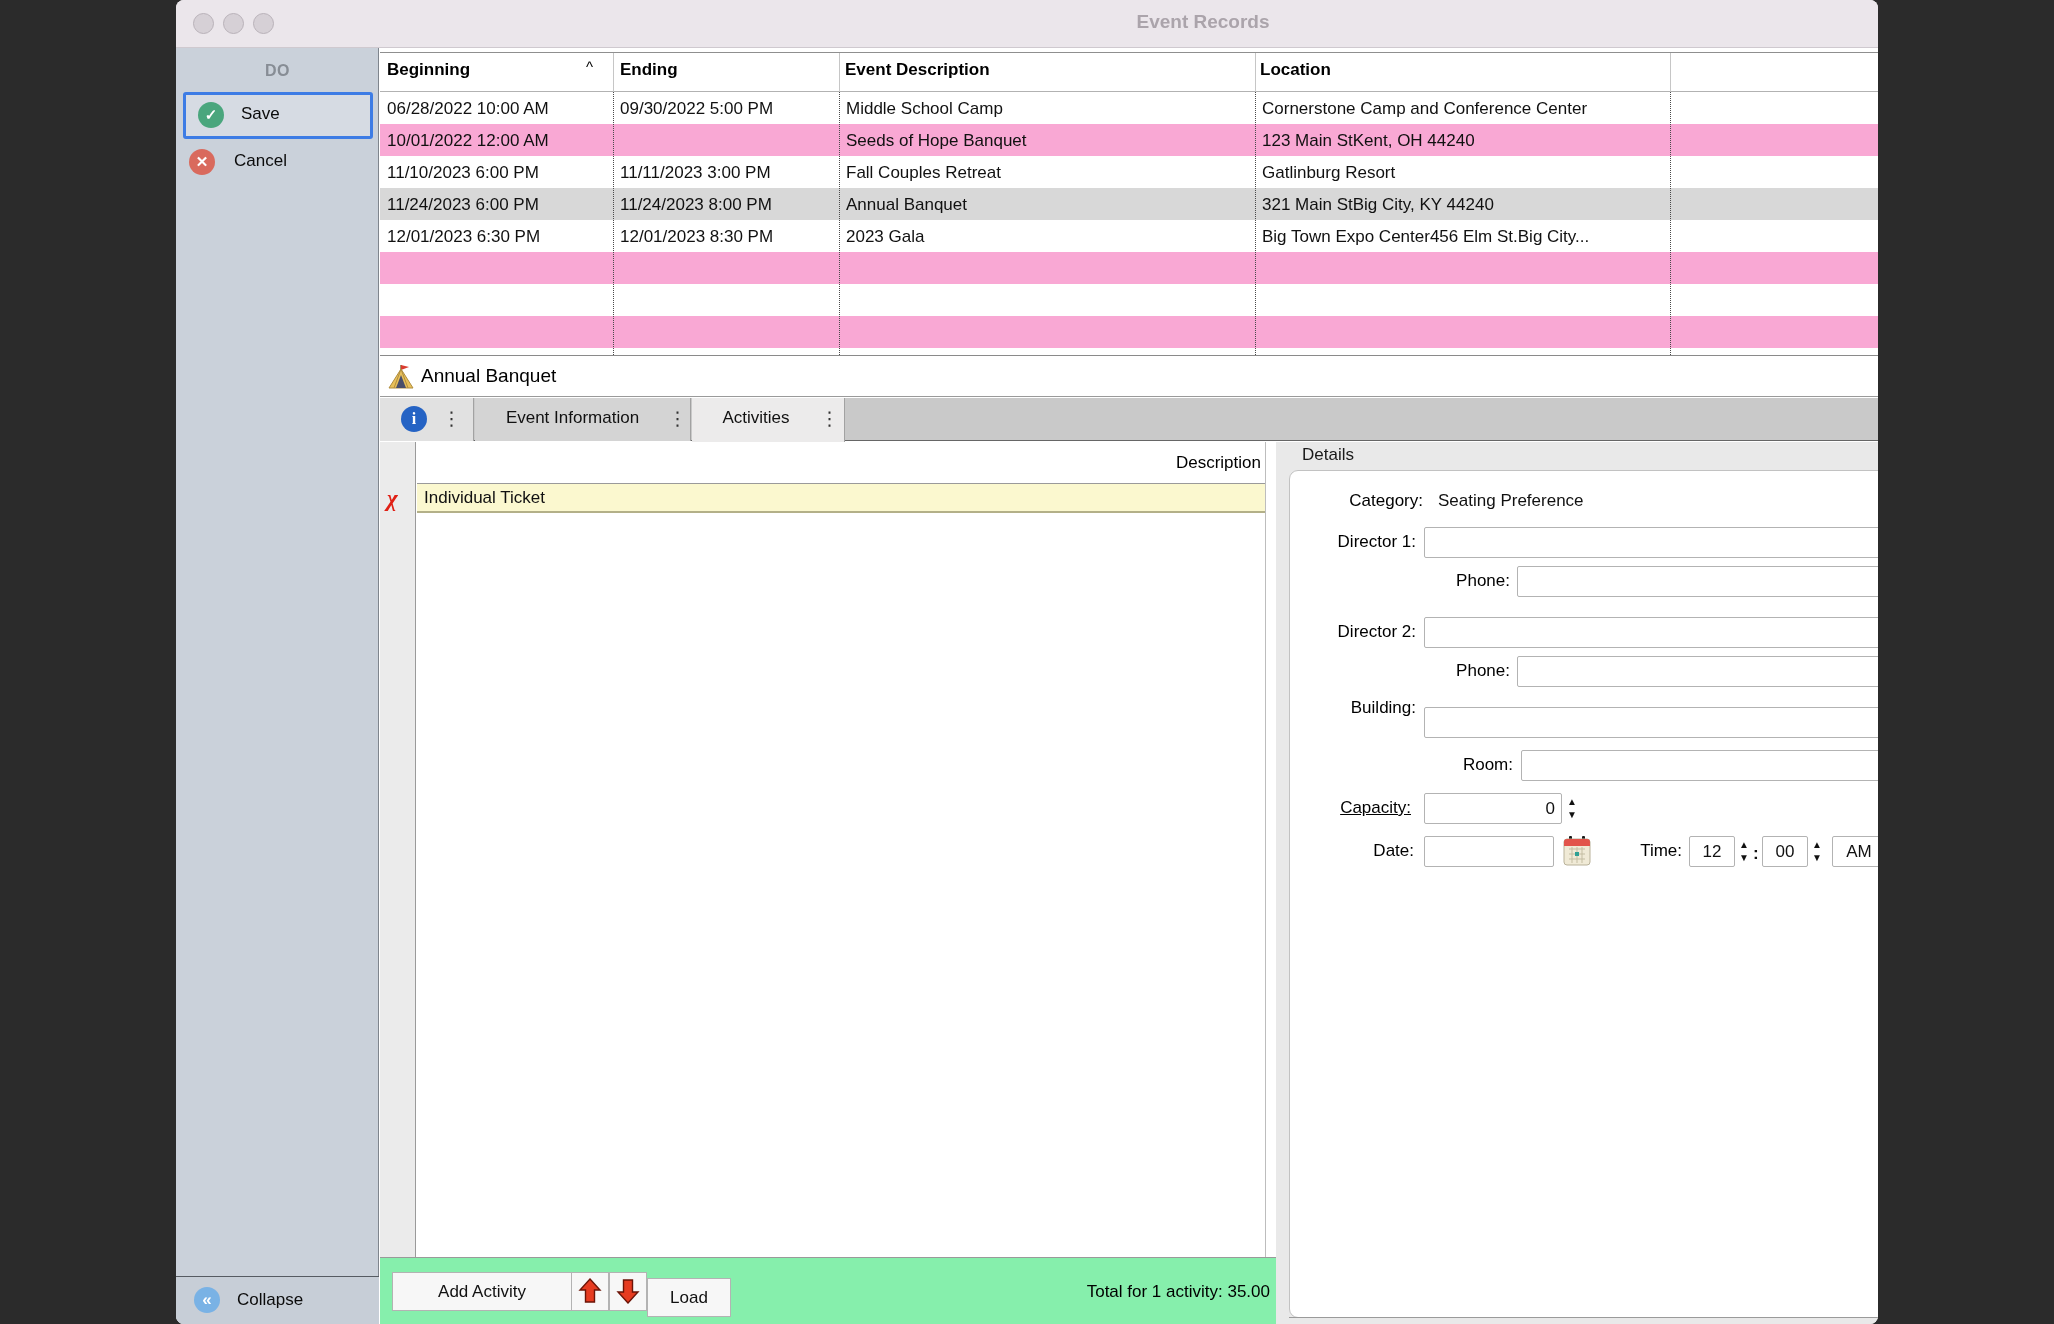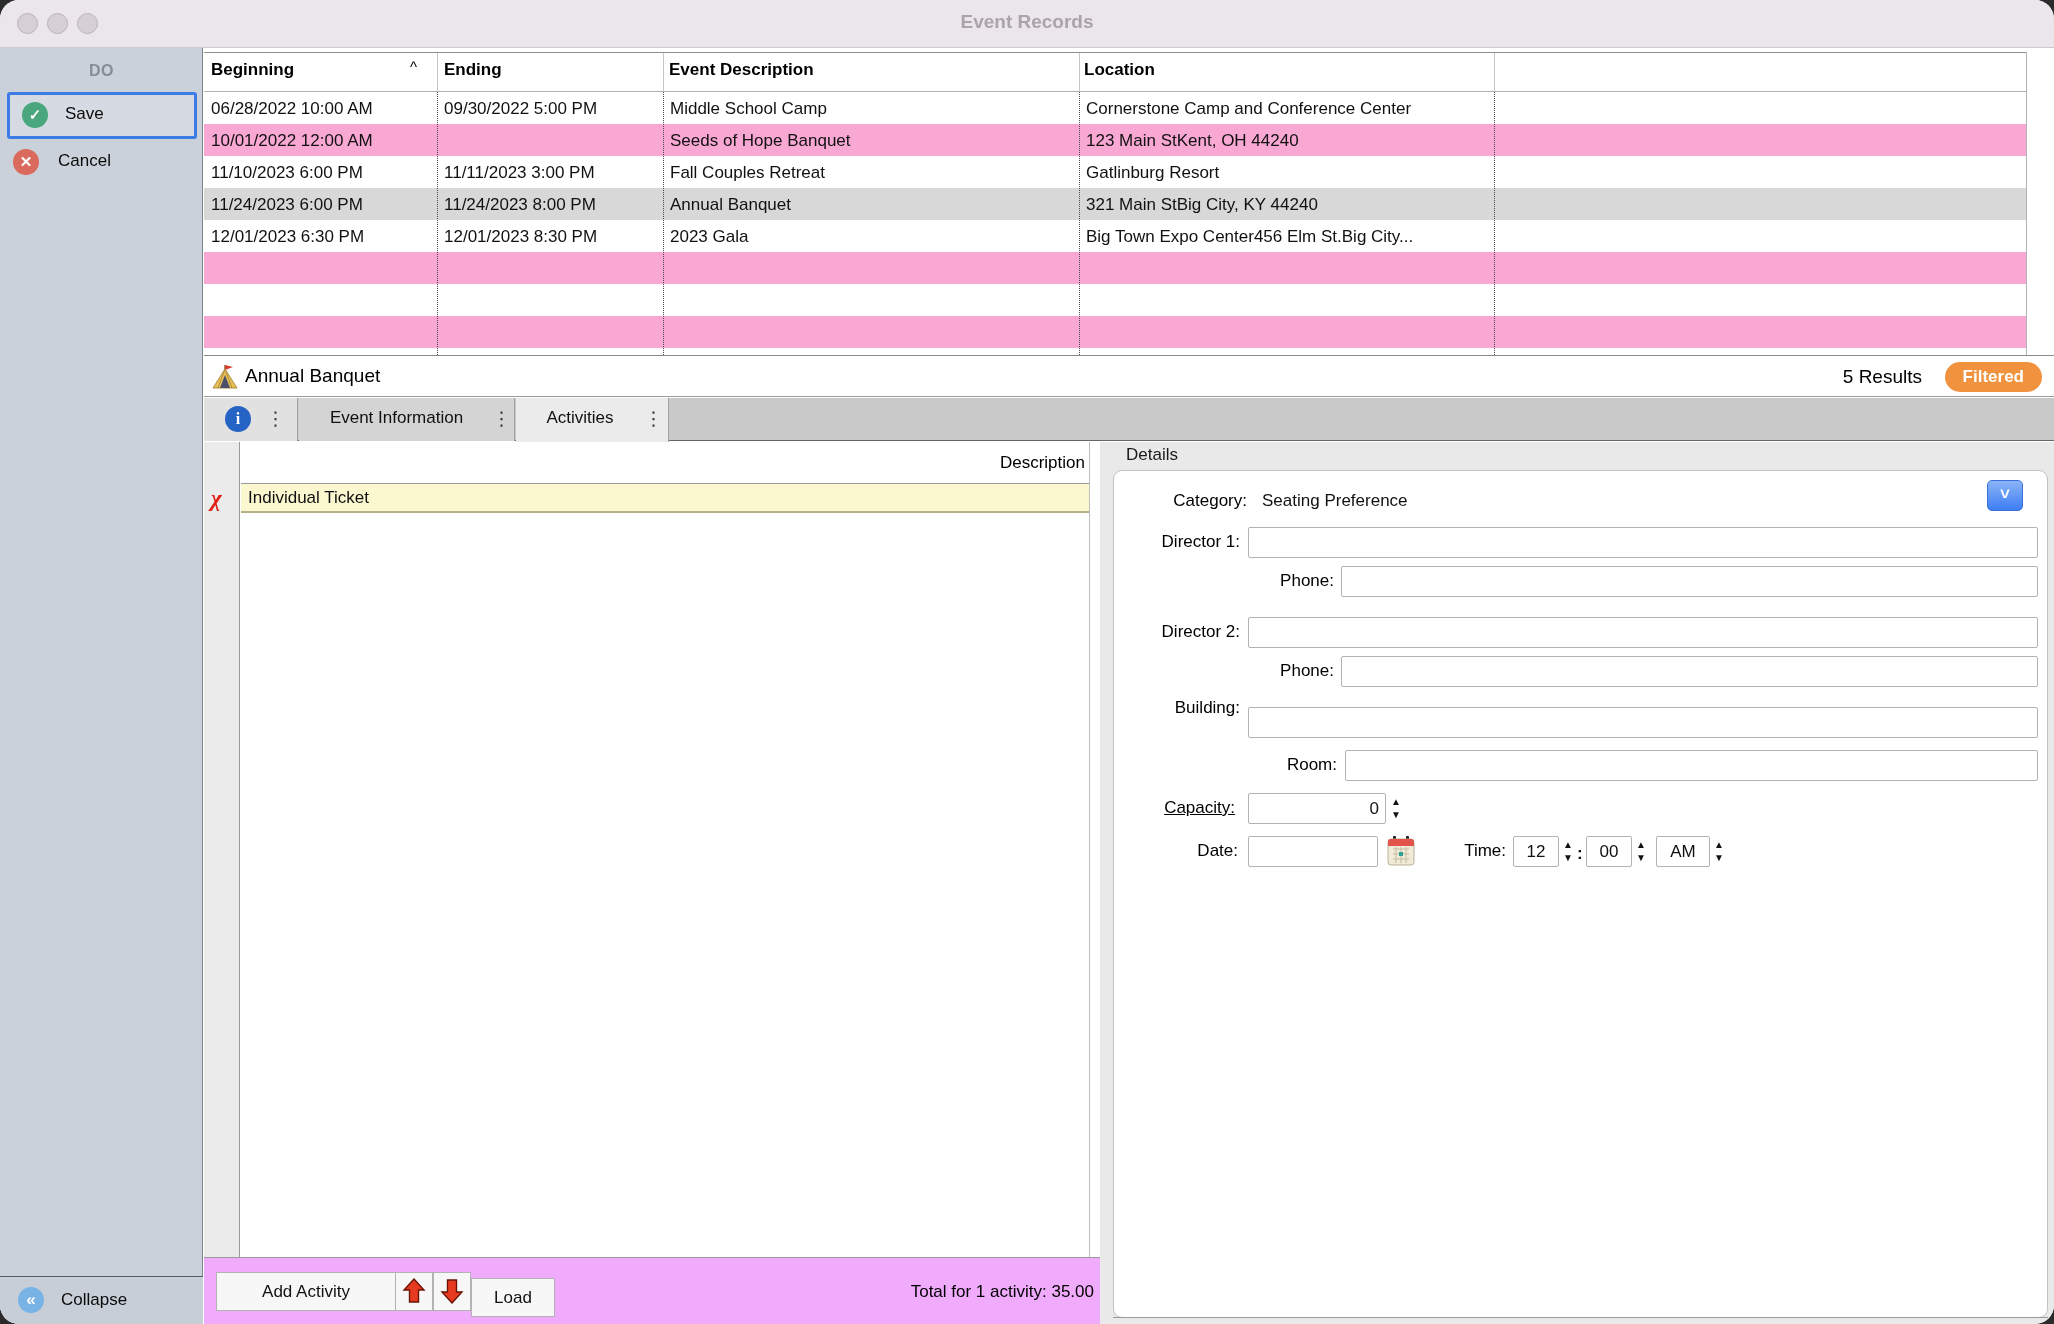--- a/index.html
+++ b/index.html
@@ -1,19 +1,19 @@
 <!DOCTYPE html>
 <html><head>
 <meta charset="utf-8">
 <style>
   html,body{margin:0;padding:0;background:#2b2b2b;}
   *{box-sizing:border-box;}
   #window{
-    position:relative;width:2054px;height:1324px;margin:0 auto;
-    background:#ffffff;border-radius:19px;overflow:hidden;
+    position:relative;width:1702px;height:1324px;margin:0 auto;
+    background:#ffffff;border-radius:8px;overflow:hidden;
     font-family:"Liberation Sans",sans-serif;font-size:17px;color:#111;
   }
   .abs{position:absolute;}
 
   
   .titlebar{left:0;top:0;width:2054px;height:48px;background:#ebe6eb;border-bottom:1px solid #cfc9cf;}
   .traffic{width:21px;height:21px;border-radius:50%;background:#d6d0d6;border:1px solid #b9b2b9;top:13px;}
   .win-title{left:0;top:11px;width:2054px;text-align:center;font-weight:bold;font-size:19px;color:#aba4ab;}
 
   
@@ -62,21 +62,21 @@
 
   
   .act-panel{left:204px;top:442px;width:896px;height:815px;background:#fff;}
   .act-gutter{left:0;top:0;width:36px;height:815px;background:#ebebeb;border-right:1px solid #9a9a9a;}
   .act-rightline{left:885px;top:0;width:1px;height:815px;background:#bdbdbd;}
   .desc-header{left:37px;top:11px;width:844px;text-align:right;font-size:17px;color:#000;}
   .act-row{left:37px;top:41px;width:848px;height:30px;background:#fbf8cf;border-top:1px solid #9a9a9a;border-bottom:2px solid #b3b088;line-height:28px;padding-left:7px;font-size:17px;}
   .chi{left:7px;top:44px;color:#e02015;font-size:23px;font-family:"Liberation Serif",serif;font-style:italic;font-weight:bold;}
 
   
-  .act-footer{left:204px;top:1257px;width:896px;height:67px;background:#f0abfc;border-top:1px solid #9a9a9a;}
+  .act-footer{left:204px;top:1257px;width:896px;height:67px;background:#86efac;border-top:1px solid #9a9a9a;}
   .foot-btn{top:14px;height:39px;background:#f7f7f7;border:1px solid #b3b3b3;text-align:center;line-height:37px;font-size:17px;color:#111;}
   .total{right:6px;top:24px;font-size:17px;color:#000;position:absolute;}
 
   
   .details-bg{left:1100px;top:442px;width:954px;height:882px;background:#e9e9e9;}
   .details-legend{left:26px;top:3px;font-size:17px;color:#1a1a1a;}
   .details-panel{left:13px;top:28px;width:935px;height:848px;background:#fff;border:1px solid #c2c2c2;border-radius:9px;}
   .fld-label{position:absolute;text-align:right;font-size:17px;color:#000;height:24px;}
   .fld-input{position:absolute;background:#fff;border:1px solid #b3b3b3;border-radius:2px;font-size:17px;padding:0 6px;font-family:"Liberation Sans",sans-serif;color:#111;}
   .dd-btn{left:887px;top:9px;width:36px;height:31px;border-radius:5px;border:1px solid #3a6fd8;

